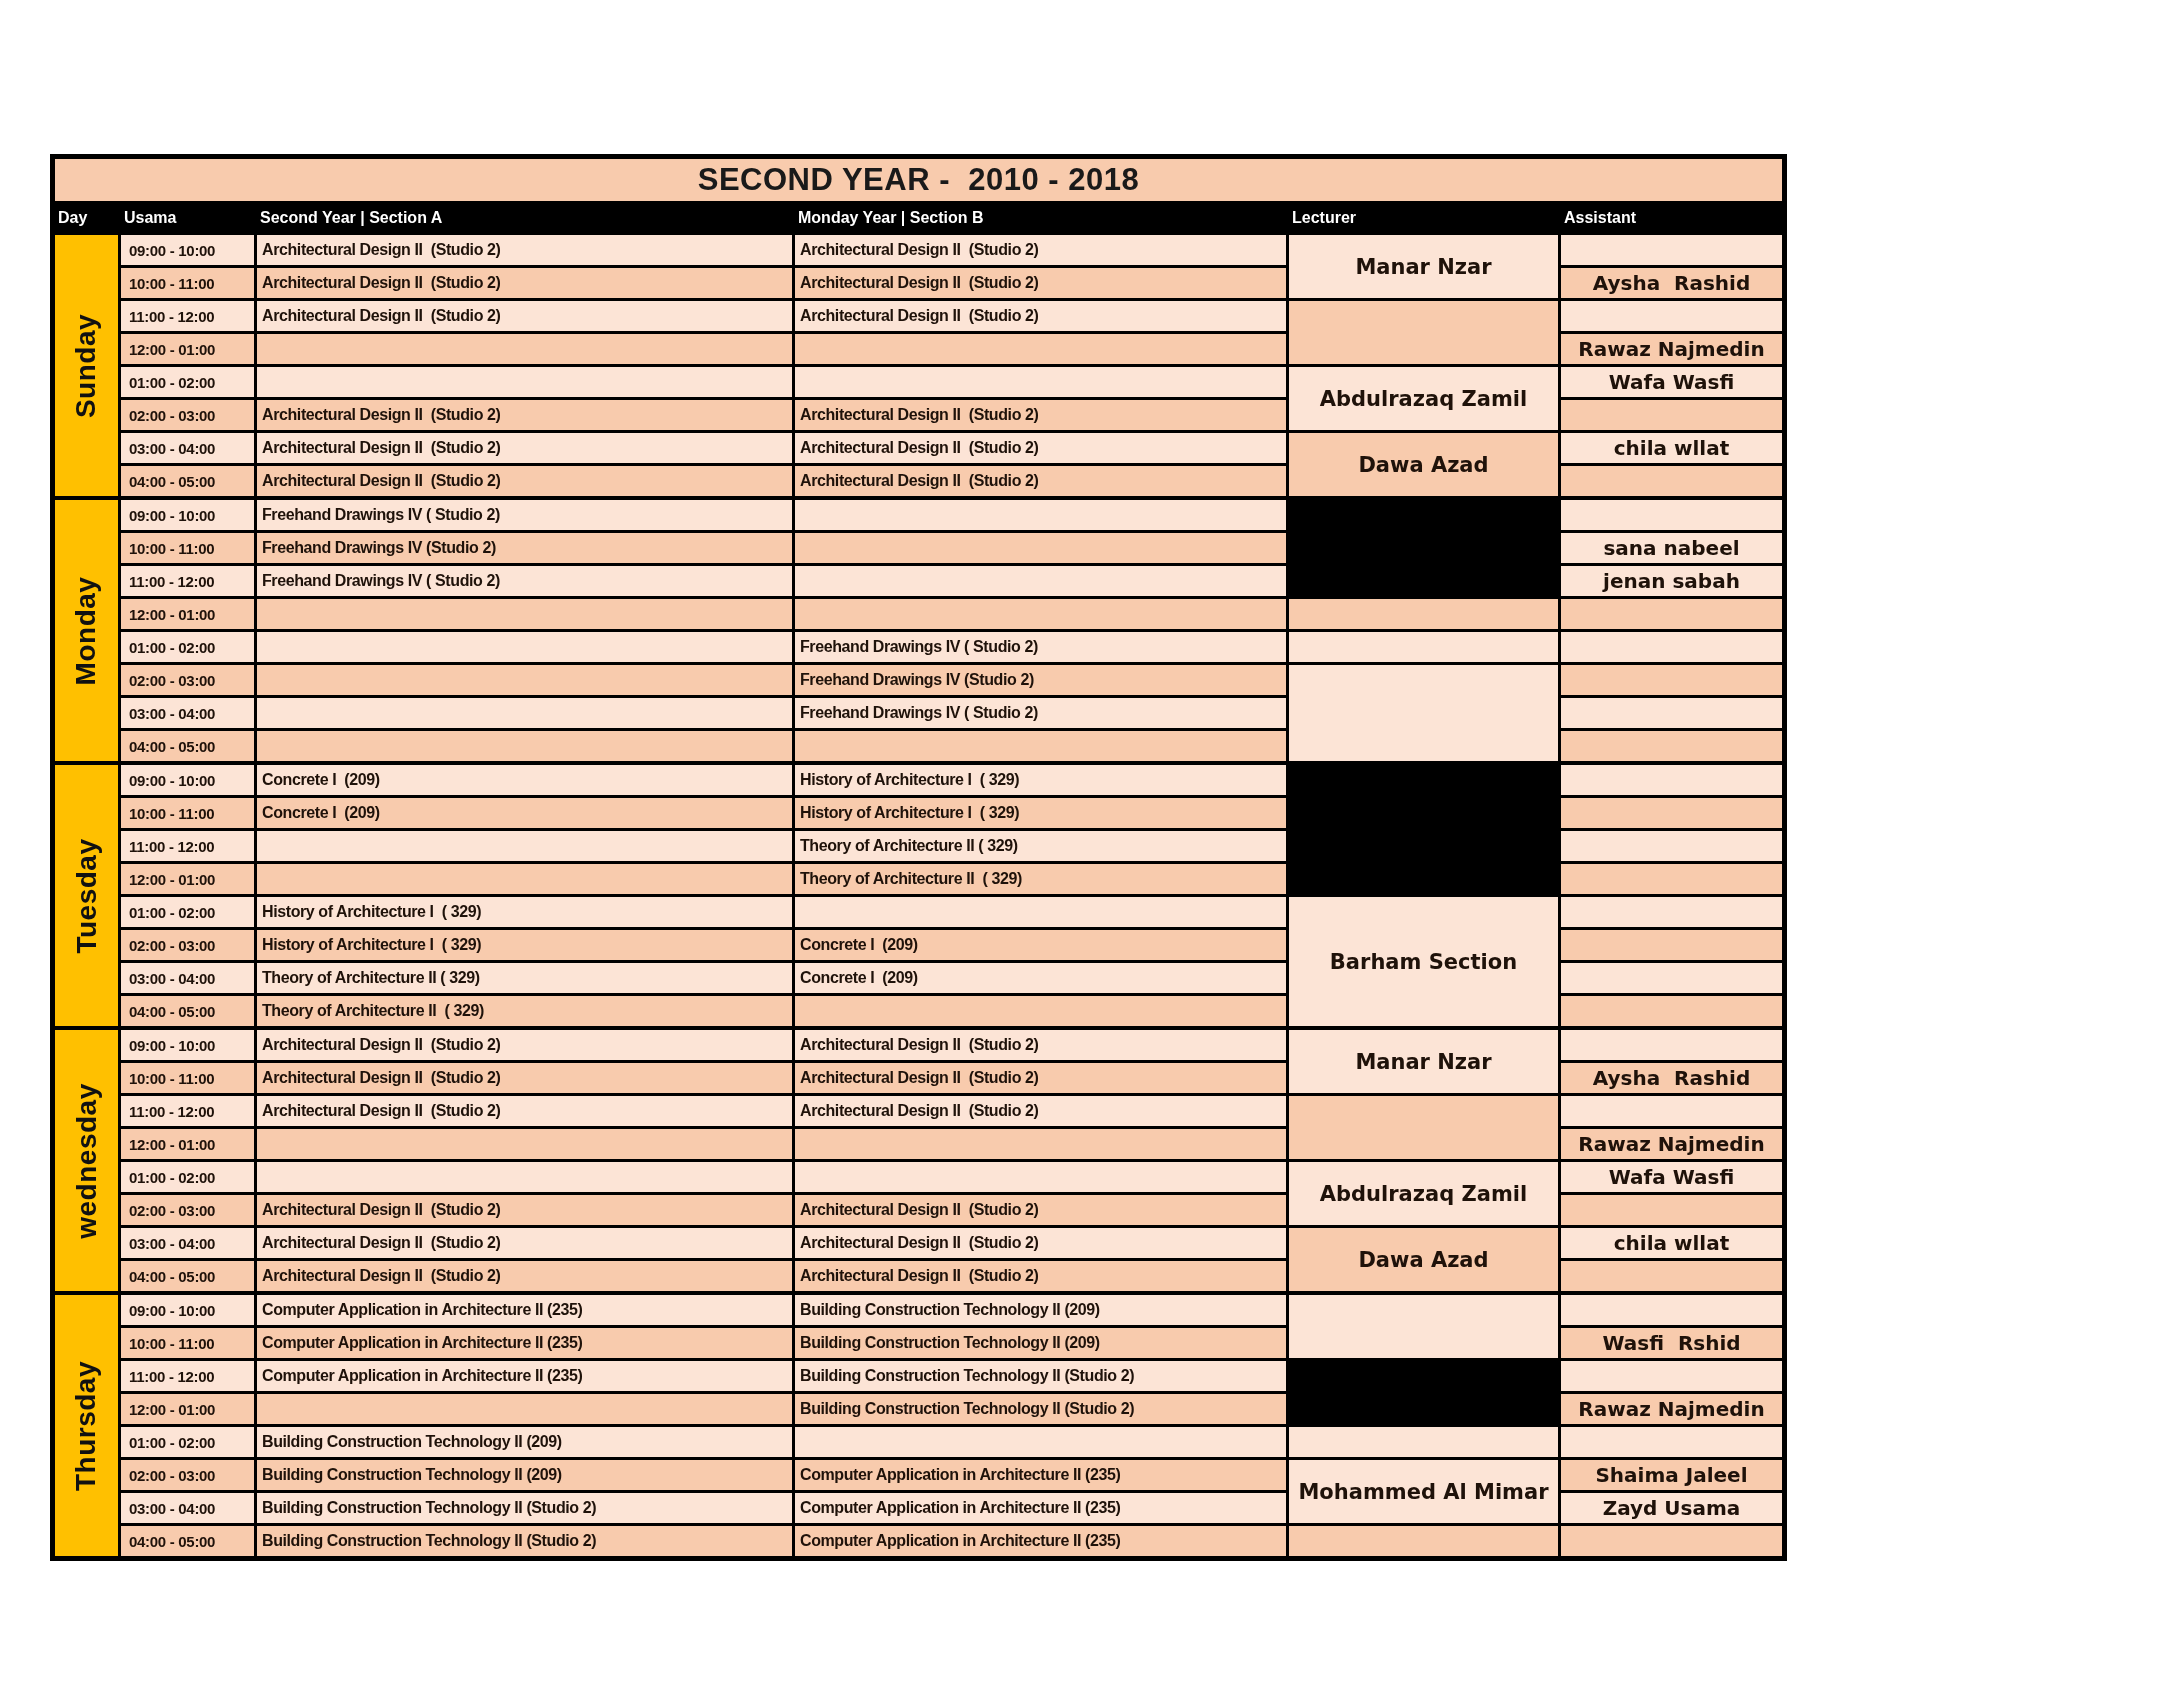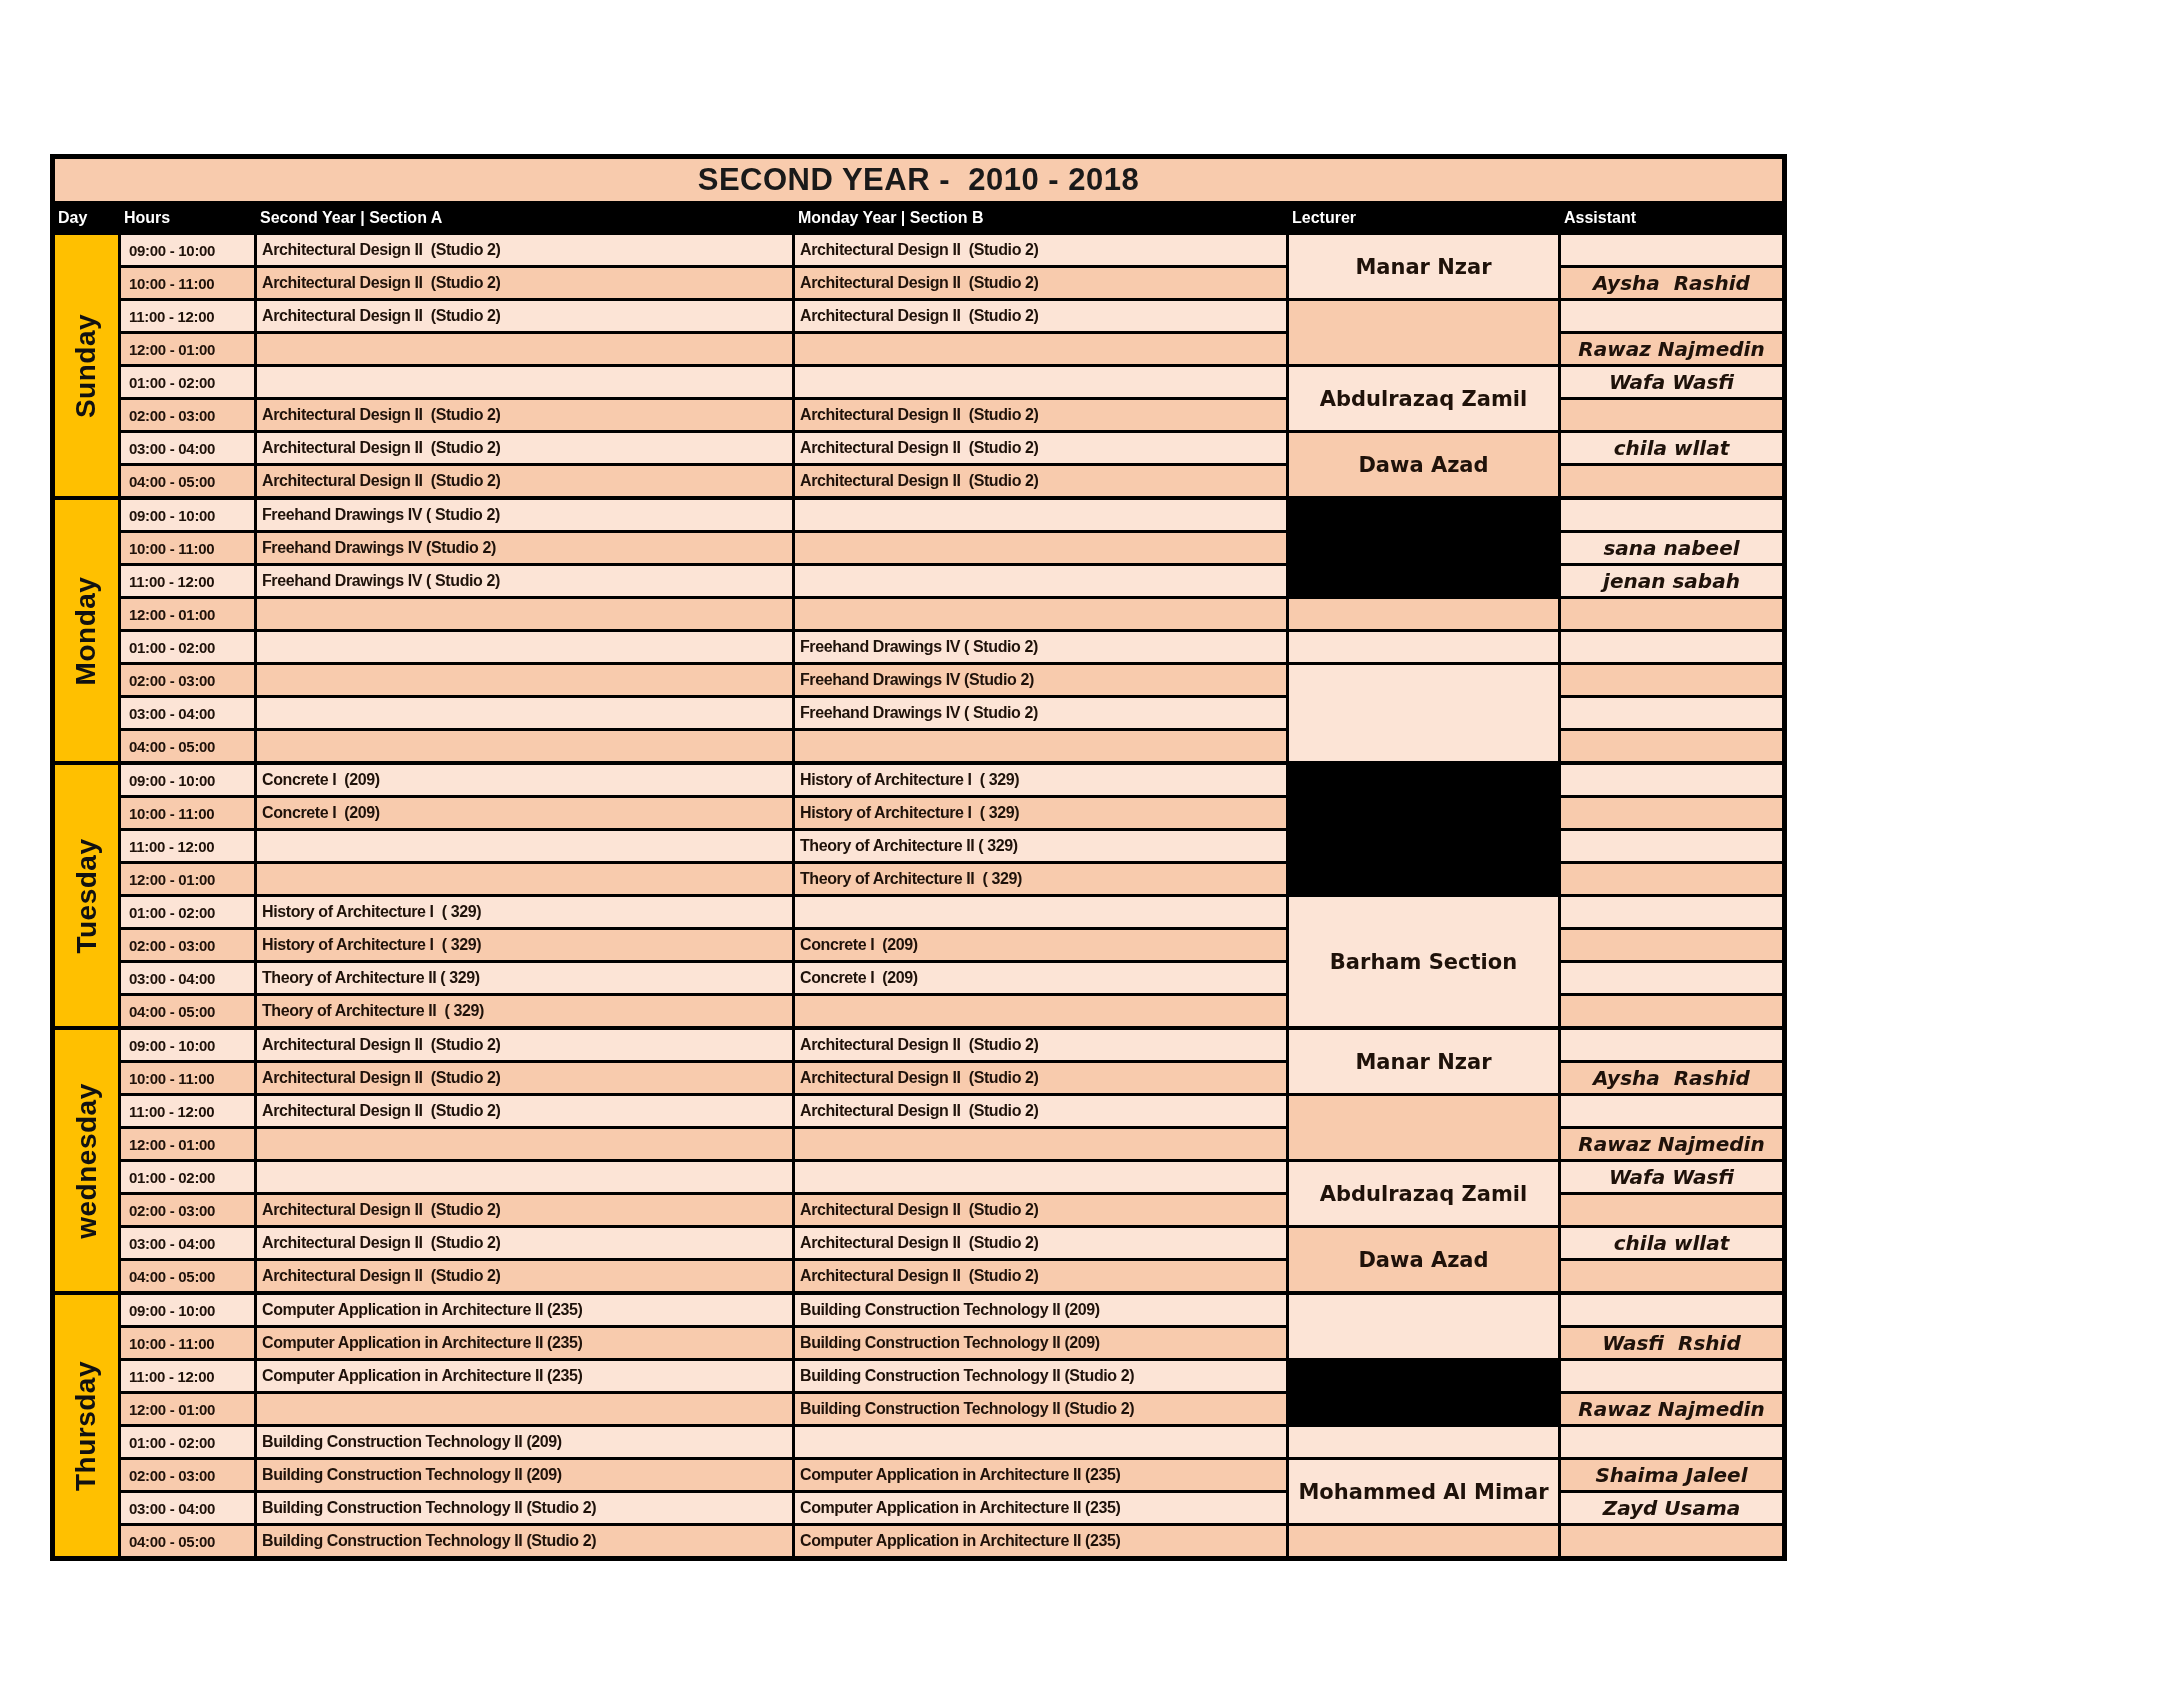--- a/index.html
+++ b/index.html
@@ -87,30 +87,30 @@
     padding-left:5px;
     letter-spacing:-0.4px;
   }
   .lecturer-cell,.assistant-cell{
     justify-content:center;
     font-family:"DejaVu Sans", sans-serif;
     font-weight:bold;
     text-align:center;
   }
   .lecturer-cell{font-size:21px;}
-  .assistant-cell{font-size:20px;font-style:italic;}
+  .assistant-cell{font-size:20px;}
 </style>
 </head>
 <body>
 
 <div class="tbl">
   <div class="title-row">SECOND YEAR -  2010 - 2018</div>
   <div class="header-row" id="header-row">
       <div class="hcell">Day</div>
-      <div class="hcell">Hours</div>
+      <div class="hcell">Usama</div>
       <div class="hcell">Second Year | Section A</div>
       <div class="hcell">Monday Year | Section B</div>
       <div class="hcell">Lecturer</div>
       <div class="hcell">Assistant</div>
     </div>
   <div class="tbl-body" id="tbl-body">
       <div class="day-grid">
         <div class="cell day-cell" style="grid-row: 1 / span 8;"><span>Sunday</span></div>
         <div class="cell time-cell light" style="grid-area: 1 / 2;">09:00 - 10:00</div>
         <div class="cell course-cell light" style="grid-area: 1 / 3;">Architectural Design II  (Studio 2)</div>

